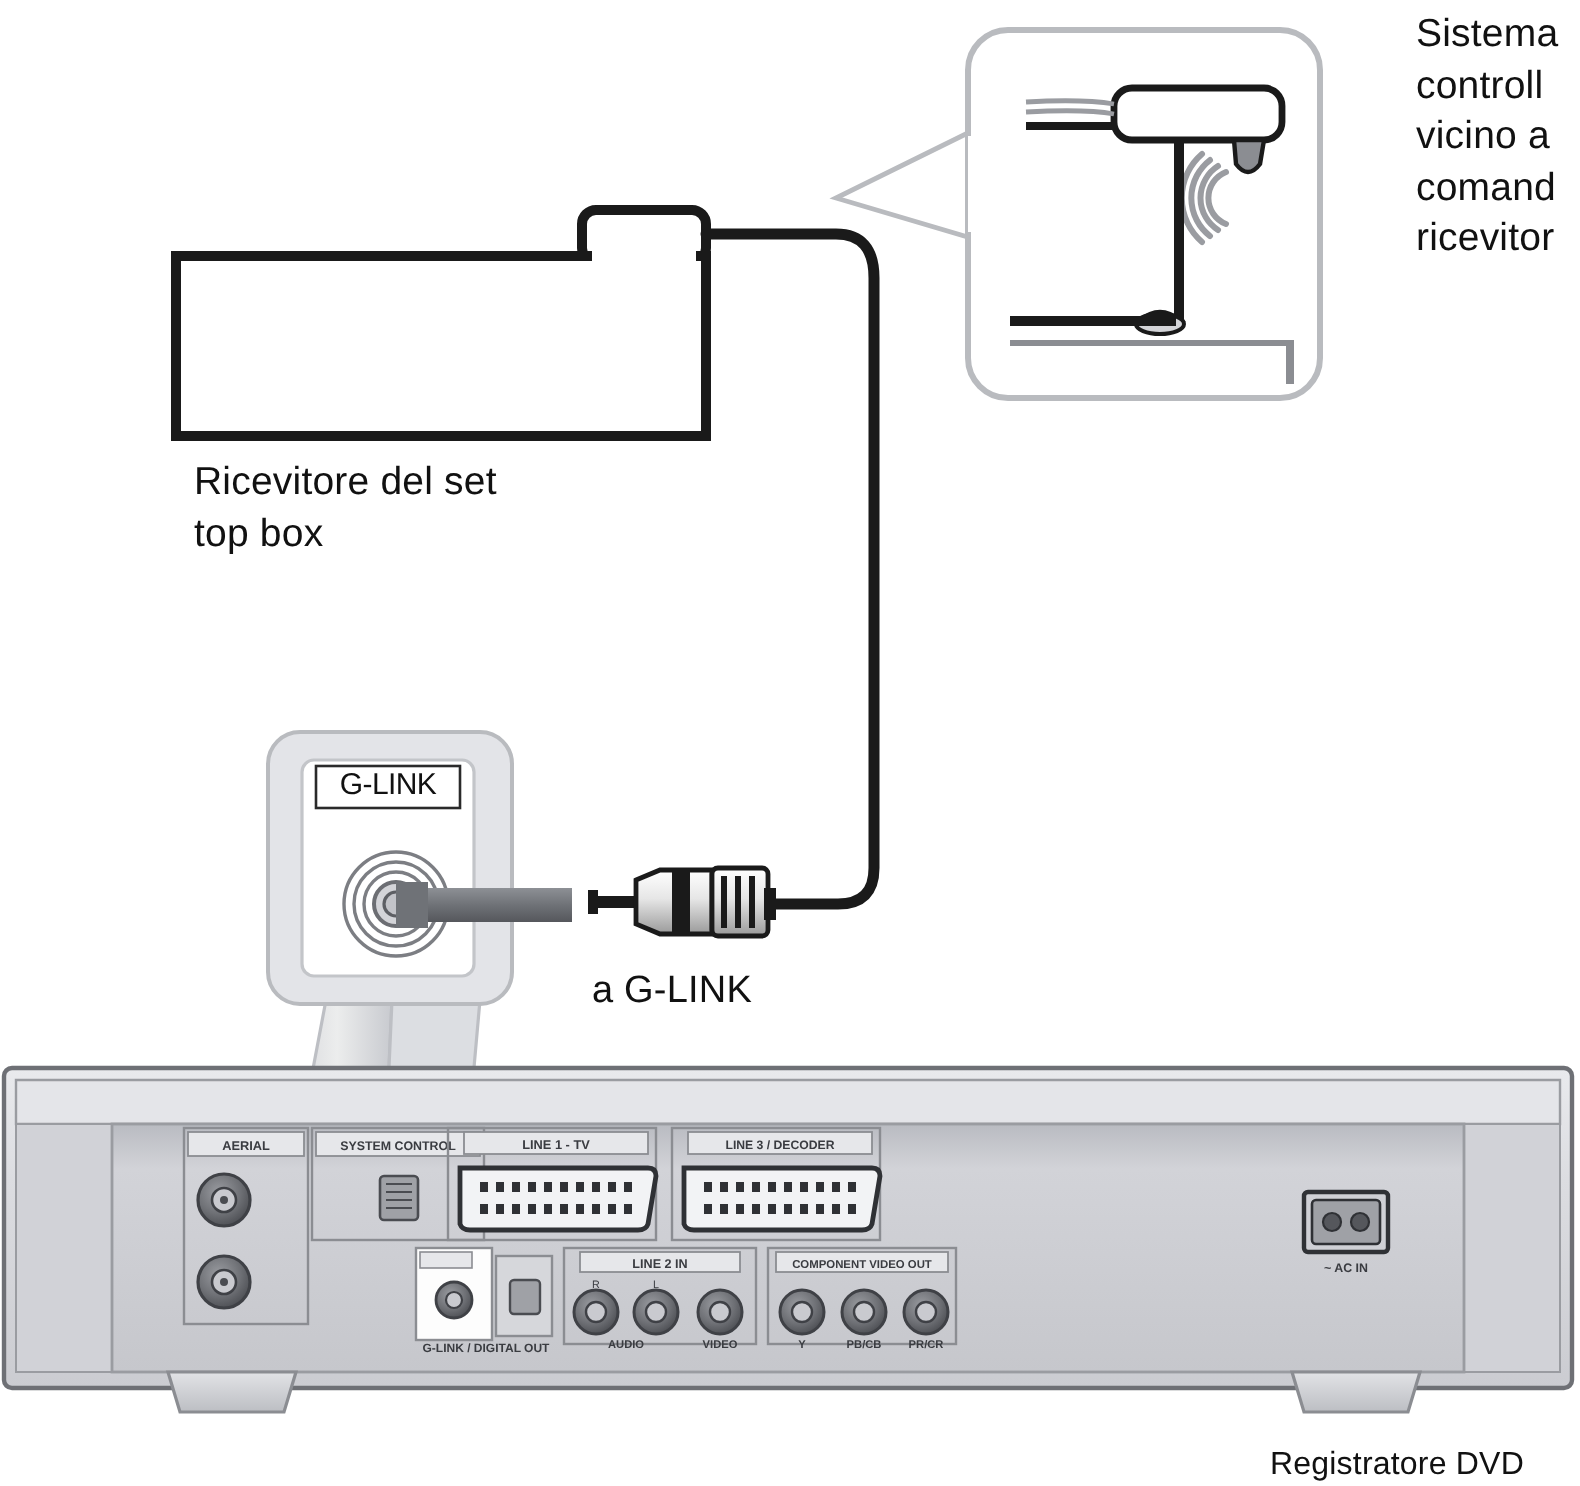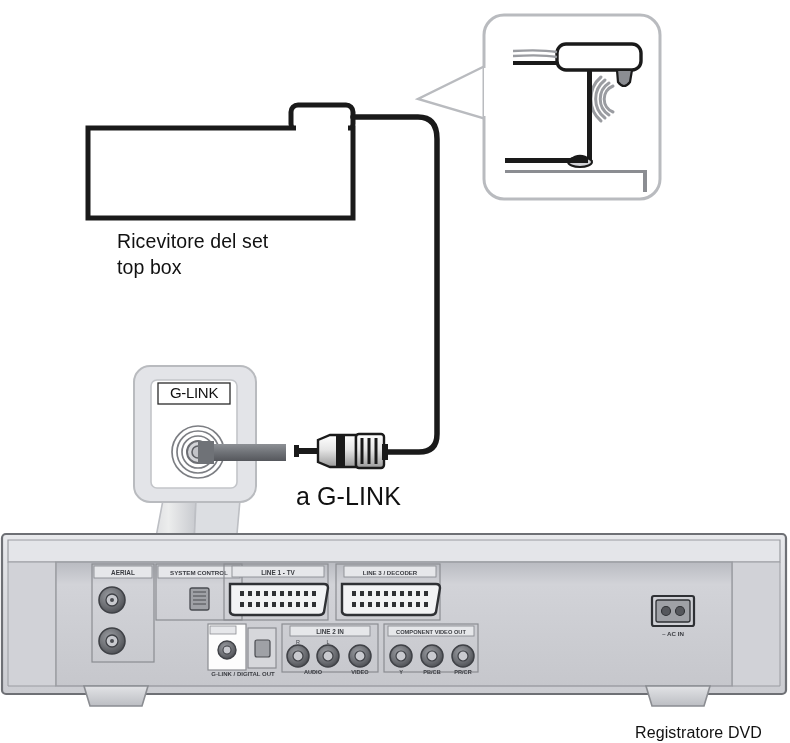--- a/index.html
+++ b/index.html
@@ -20,22 +20,22 @@
   }
   .lbl {
     position: absolute;
     font-size: 19.5px;
     line-height: 26px;
     color: #111111;
     white-space: pre;
     letter-spacing: 0.1px;
   }
   #lbl-stb-control { left: 203px; top: 28px; }
-  #lbl-stb-receiver { left: 97px; top: 228px; margin-left: 20px; }
-  #lbl-to-glink { left: 296px; top: 483px; font-size: 25px; }
+  #lbl-stb-receiver { left: 97px; top: 228px; }
+  #lbl-to-glink { left: 296px; top: 483px; font-size: 19px; }
   #lbl-dvd-recorder { left: 635px; top: 709px; font-size: 16px; margin-top: 11px; }
   #lbl-callout-note {
     left: 708px; top: 5px;
     font-size: 19.5px; line-height: 25.6px;
   }
   svg.layer {
     position: absolute;
     left: 0; top: 0;
     width: 790px; height: 743px;
     overflow: visible;
@@ -322,19 +322,24 @@
       </g>
     </g>
   </svg>
 
 
   <div class="lbl" id="lbl-stb-receiver">Ricevitore del set
 top box</div>
 
   <div class="lbl" id="lbl-to-glink">a G-LINK</div>
 
+  <div class="lbl" id="lbl-callout-note">Sistema
+controll
+vicino a
+comand
+ricevitor</div>
 
   <div class="lbl" id="lbl-dvd-recorder">Registratore DVD</div>
 
   <div style="position:absolute;left:160px;top:384px;width:68px;text-align:center;
               font-size:15px;font-weight:normal;letter-spacing:-0.3px;color:#111;">G-LINK</div>
 
 </div>
 
 </body></html>

